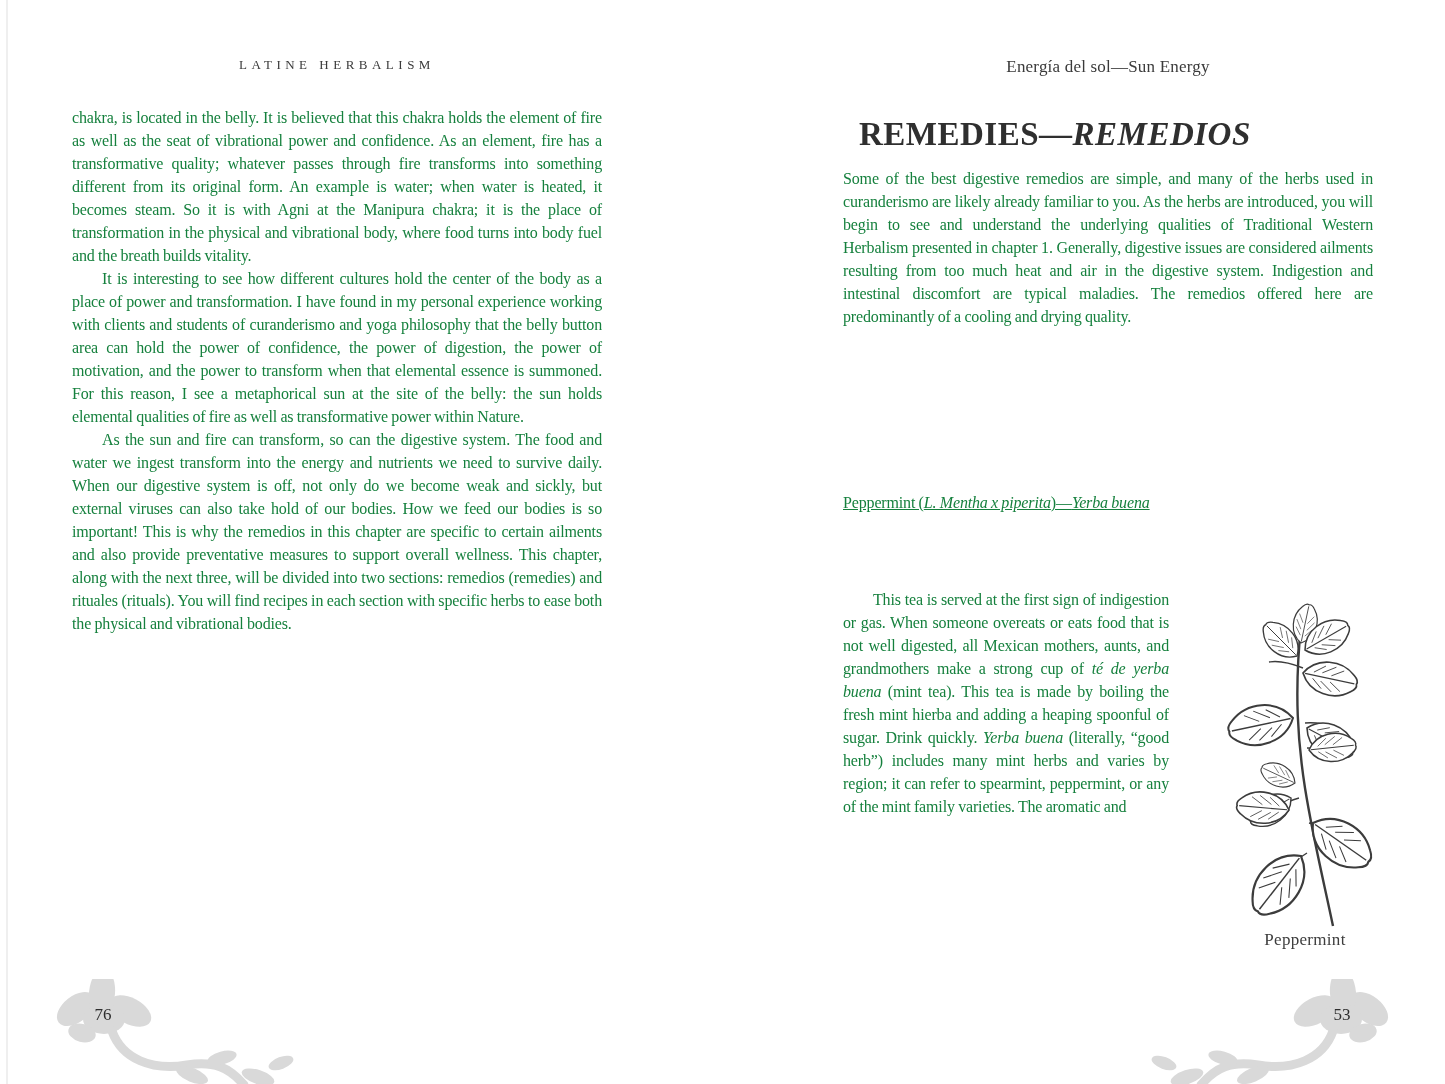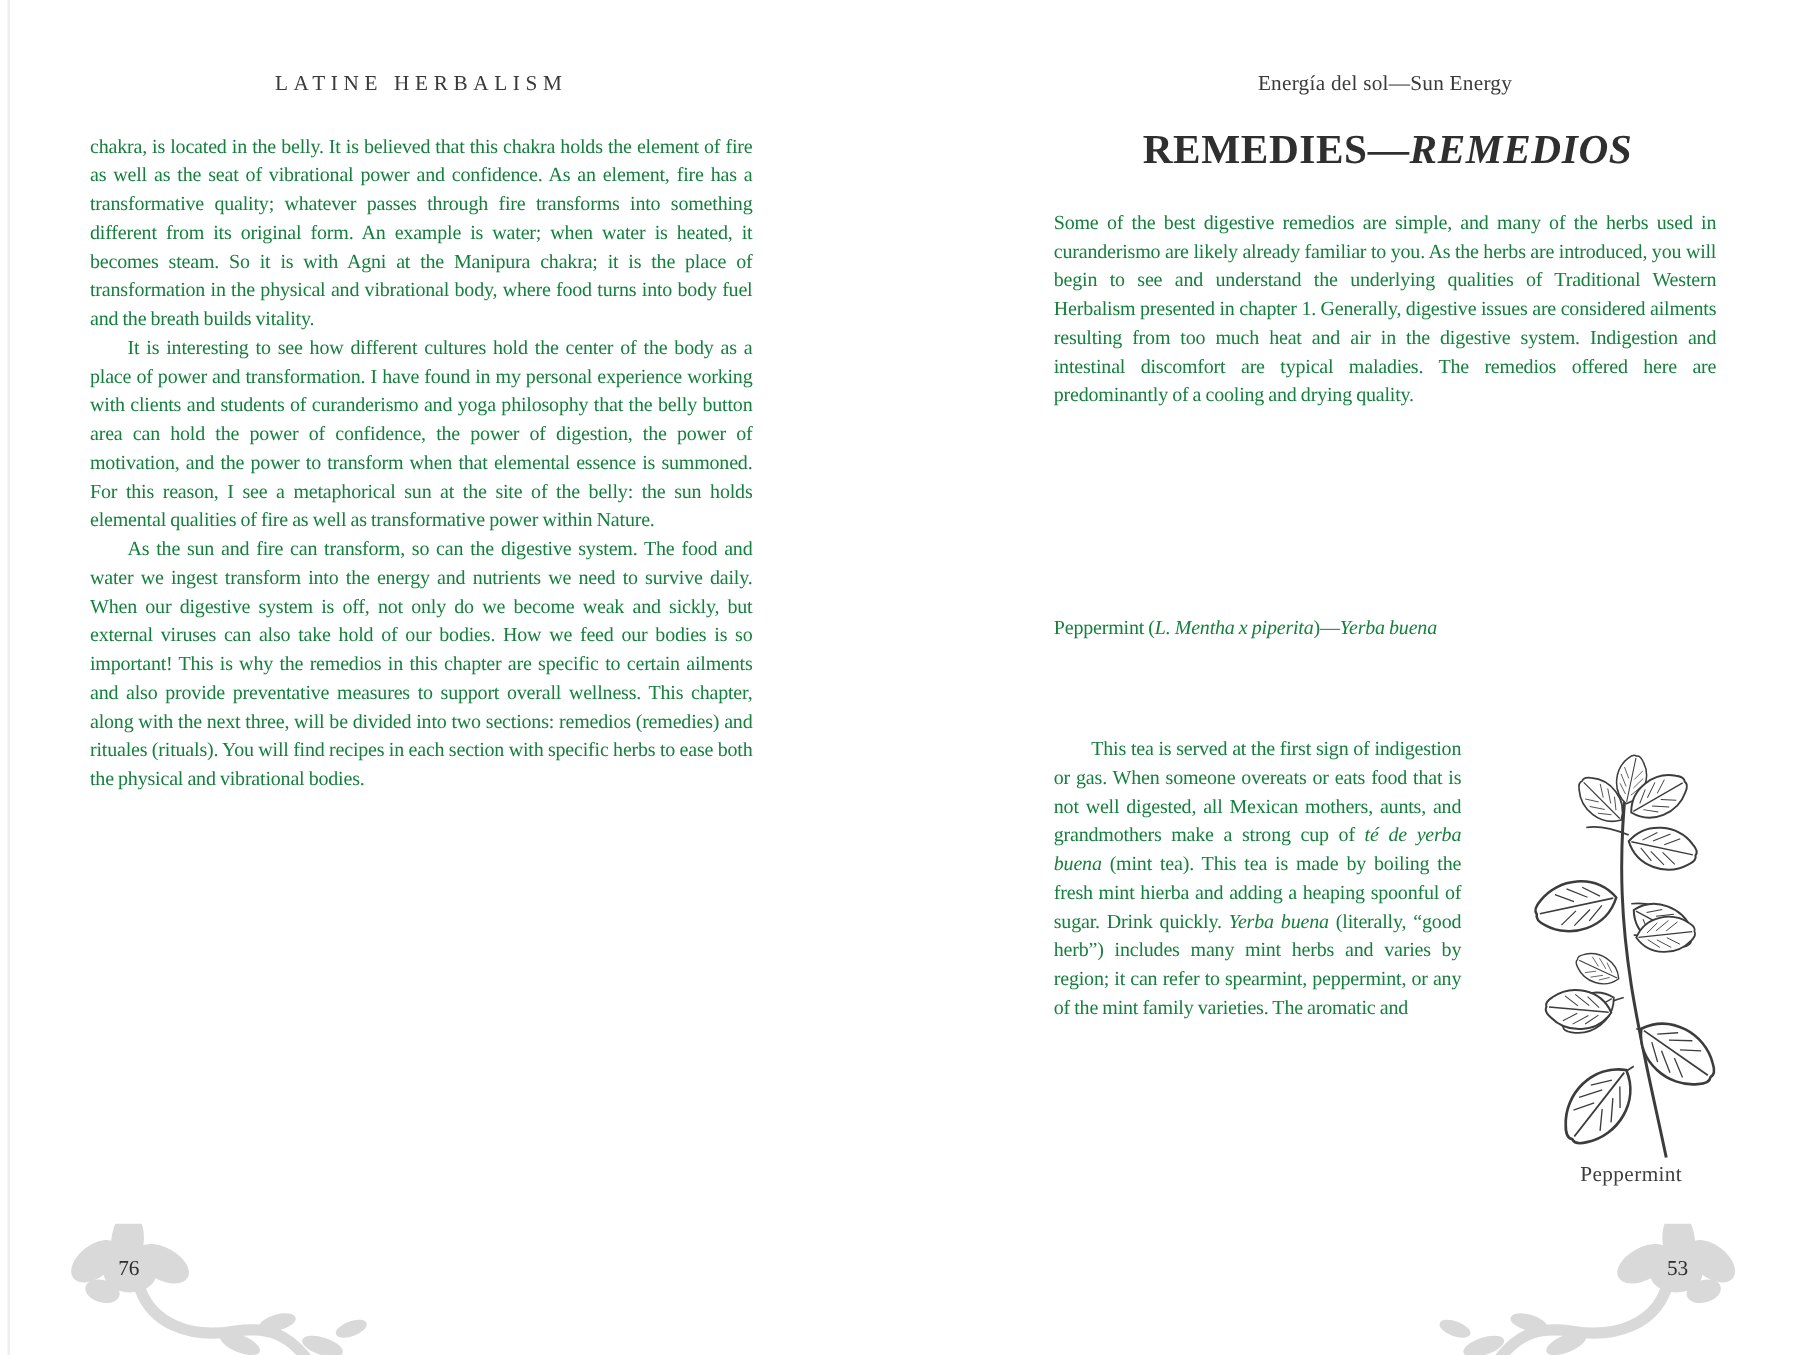--- a/index.html
+++ b/index.html
@@ -8,42 +8,42 @@
     font-family:"Liberation Serif","DejaVu Serif",serif;color:#3d3d3d;
   }
   .edge-line{position:absolute;left:6px;top:0;width:2px;height:100%;background:#efefef;}
   .page{position:absolute;top:0;height:100%;width:530px;}
   .page.left{left:72px;}
   .page.right{left:843px;}
   .running-head{
     position:absolute;top:57px;left:0;width:100%;text-align:center;
     font-size:15px;color:#3a3a3a;
   }
-  .running-head.tracked{letter-spacing:4.5px;font-size:17px;}
+  .running-head.tracked{letter-spacing:4.5px;font-size:13px;}
   .running-head.plain{font-size:17px;letter-spacing:0.2px;}
   .body-col{position:absolute;top:106px;left:0;right:0;}
   .body-col p, .remedy-body, .intro, .botanical, .attributes{
     margin:0;font-size:16px;line-height:23px;text-align:justify;
     letter-spacing:-0.15px;word-spacing:-0.5px;color:#15803d;
   }
   .body-col p + p{text-indent:30px;}
   .section-title{
-    position:absolute;top:100px;left:0;width:100%;text-align:center;margin:2px;
+    position:absolute;top:100px;left:0;width:100%;text-align:left;margin:16px;
     font-size:33px;font-weight:bold;letter-spacing:0.5px;color:#2f2f2f;font-family:"Liberation Serif",serif;
   }
   .section-title .italic{font-style:italic;}
   .intro{position:absolute;top:167px;left:0;right:0;}
   .subhead{
     position:absolute;top:449px;left:0;width:100%;text-align:center;margin:0;
     font-size:22px;font-weight:normal;color:#333333;
   }
   .subhead .name{font-weight:bold;}
   .subhead .flower{color:#949494;font-size:18px;margin:0 8px;position:relative;top:-2px;font-family:"DejaVu Sans",sans-serif;}
   .subhead .subtitle{font-style:italic;}
-  .botanical{position:absolute;top:491px;left:0;right:0;text-align:left;}
+  .botanical{position:absolute;top:491px;left:0;right:0;text-align:left;text-decoration:underline;}
   .attributes{position:absolute;top:524px;left:0;right:0;}
   .caps{font-size:0.85em;letter-spacing:0.4px;}
   .italic{font-style:italic;}
   .bodywrap{position:absolute;top:588px;left:0;width:530px;}
   .float-spacer{float:right;width:204px;height:430px;}
   .remedy-body{text-indent:30px;}
   .illustration{
     position:absolute;left:338px;top:598px;width:248px;margin:0;text-align:center;
   }
   .illustration svg{display:block;}

